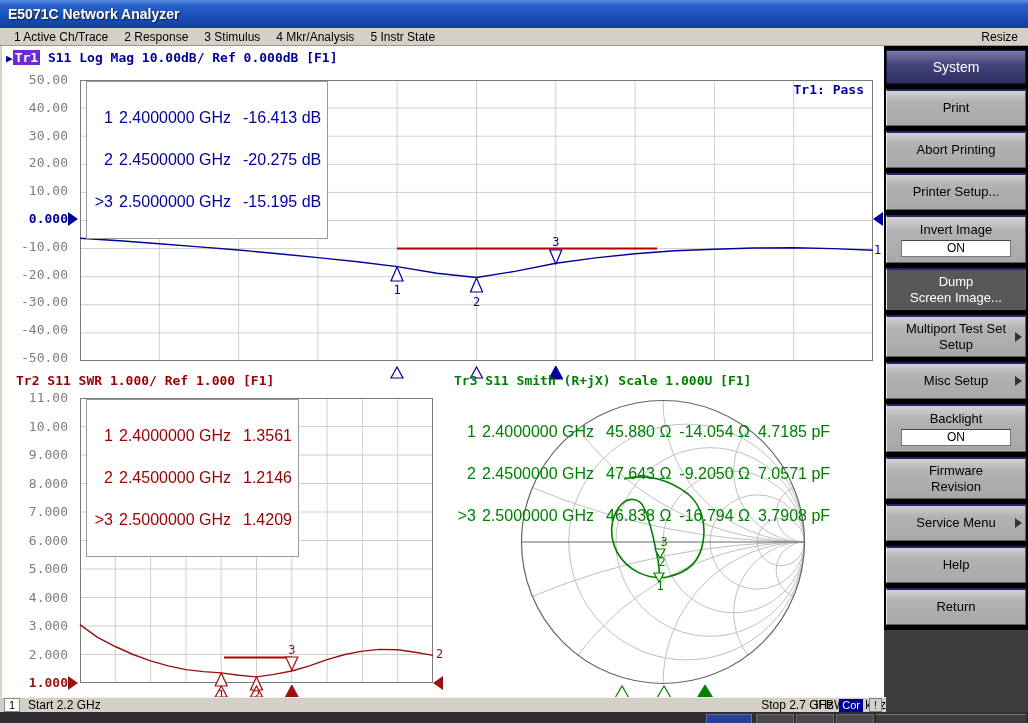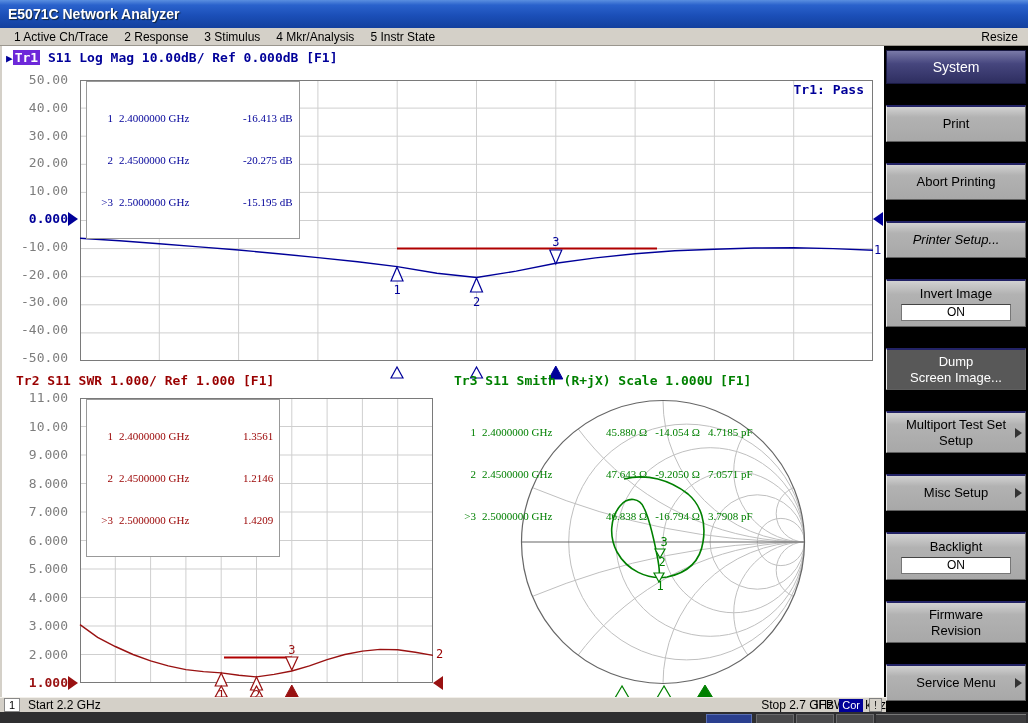--- a/index.html
+++ b/index.html
@@ -35,38 +35,38 @@
   .limit{stroke:#b00000;stroke-width:2;}
   .of1{fill:#fff;stroke:#000099;stroke-width:1.2;} .ff1{fill:#000099;stroke:#000099;}
   .of2{fill:#fff;stroke:#991111;stroke-width:1.2;} .ff2{fill:#991111;stroke:#991111;}
   .of3{fill:#fff;stroke:#008000;stroke-width:1.2;} .ff3{fill:#008000;stroke:#008000;}
   .mn1{fill:#000099;} .mn2{fill:#991111;} .mn3{fill:#008000;}
   text.mnum{font-family:"DejaVu Sans Mono",monospace;font-size:12px;text-anchor:middle;}
   .smgrid circle{fill:none;stroke:#bfbfbf;stroke-width:1;}
   .smouter{fill:none;stroke:#666;stroke-width:1.2;}
   .smaxis{stroke:#666;stroke-width:1.2;}
   .mtable{position:absolute;background:#fff;border:1px solid #999;
-    font-family:Liberation Serif, serif;font-size:11px;line-height:14px;
+    font-family:Liberation Sans, sans-serif;font-size:16px;line-height:14px;
     padding:1px 6px;white-space:pre;}
   .mtable.noborder{border:none;background:transparent;}
   .mrow span{display:inline-block;}
   .msel{width:20px;text-align:right;}
   .mfreq{width:116px;margin-left:6px;}
   .mval{margin-left:8px;}
   .mcol{margin-left:8px;text-align:right;}
   .passlbl{position:absolute;font-family:"DejaVu Sans Mono",monospace;font-size:13px;font-weight:bold;color:#000099;}
   .tracenum{position:absolute;font-family:"DejaVu Sans Mono",monospace;font-size:12px;}
   .arr{position:absolute;width:0;height:0;}
   .arr.r{border-top:7px solid transparent;border-bottom:7px solid transparent;border-left:10px solid #000;}
   .arr.l{border-top:7px solid transparent;border-bottom:7px solid transparent;border-right:10px solid #000;}
   .arr.navy.r{border-left-color:#000099;} .arr.navy.l{border-right-color:#000099;}
   .arr.red.r{border-left-color:#991111;} .arr.red.l{border-right-color:#991111;}
   
   .sidebar{position:absolute;left:884px;top:46px;width:144px;height:666px;background:#000;
-    box-sizing:border-box;padding:4px 2px 0 2px;display:flex;flex-direction:column;row-gap:21px;}
+    box-sizing:border-box;padding:4px 2px 0 2px;display:flex;flex-direction:column;row-gap:5px;}
   .shead{height:32px;flex:0 0 32px;display:flex;align-items:center;justify-content:center;
     background:linear-gradient(180deg,#7a7aa8 0%,#46467e 40%,#2e2e60 100%);
     color:#fff;font-size:14px;border:1px solid #1a1a44;}
   .sbtn{position:relative;flex:0 0 auto;display:flex;flex-direction:column;align-items:center;justify-content:center;
     background:linear-gradient(180deg,#d2d2d2 0%,#b2b2b2 30%,#a8a8a8 100%);
     border-top:2px solid #232366;border-left:1px solid #e8e8e8;border-right:1px solid #5f5f5f;border-bottom:1px solid #5f5f5f;
     color:#000;font-size:13px;text-align:center;line-height:16px;box-sizing:border-box;cursor:default;}
   .sbtn.selected{background:#585858;color:#fff;}
   .sbtn .val{margin-top:2px;width:108px;height:15px;line-height:15px;background:#fff;
     border:1px solid #777;border-top-color:#444;font-size:12px;}
@@ -282,21 +282,21 @@
 
   <div class="sidebar">
     <div class="shead">System</div>
 
     <div class="sbtn" style="flex-basis: 37px;">
         <div>Print</div>
       </div>
       <div class="sbtn" style="flex-basis: 37px;">
         <div>Abort Printing</div>
       </div>
-      <div class="sbtn" style="flex-basis: 37px; font-style: italic;">
+      <div class="sbtn" style="flex-basis: 37px;">
         <div>Printer Setup...</div>
       </div>
       <div class="sbtn" style="flex-basis: 48px;">
         <div>Invert Image</div>
         <div class="val">ON</div>
       </div>
       <div class="sbtn selected" style="flex-basis: 42px;">
         <div>Dump</div>
         <div>Screen Image...</div>
       </div>
@@ -313,20 +313,23 @@
         <div>Backlight</div>
         <div class="val">ON</div>
       </div>
       <div class="sbtn" style="flex-basis: 42px;">
         <div>Firmware</div>
         <div>Revision</div>
       </div>
       <div class="sbtn" style="flex-basis: 37px;">
         <div>Service Menu</div>
         <span class="subarrow"></span>
+      </div>
+      <div class="sbtn" style="flex-basis: 37px;">
+        <div>Help</div>
       </div>
       <div class="sbtn" style="flex-basis: 37px;">
         <div>Return</div>
       </div>
       <div class="sdark"></div>
   </div>
 
   <div class="statusbar">
     <span class="chanbox">1</span>
     <span class="sb-left">Start 2.2 GHz</span>

